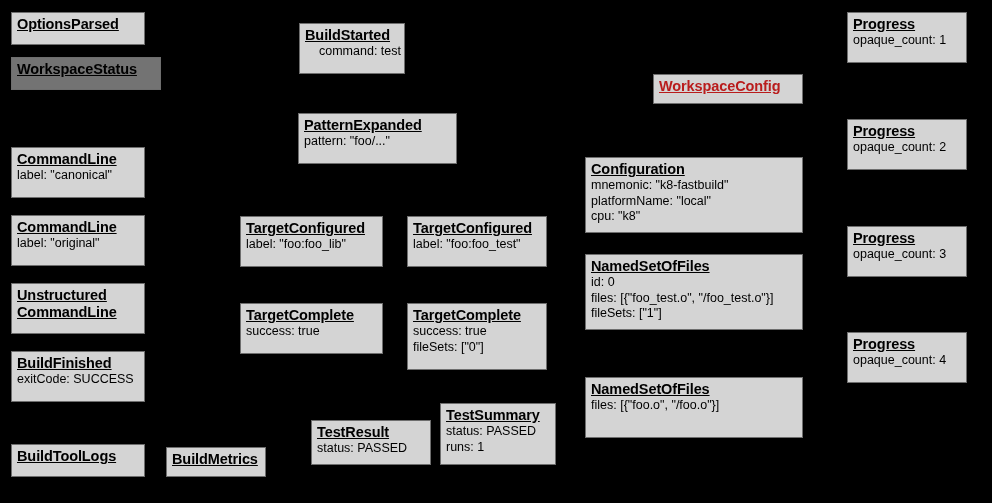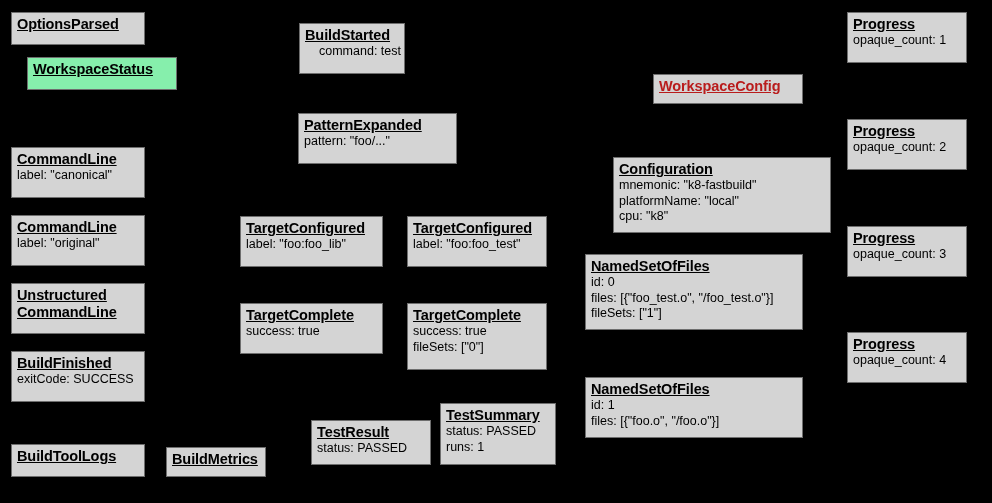--- a/index.html
+++ b/index.html
@@ -39,21 +39,21 @@
     white-space: nowrap;
   }
 </style>
 </head>
 <body>
 
 <div id="canvas" style="background: rgb(0, 0, 0);">
     <div class="node" style="left: 11px; top: 12px; width: 134px; height: 33px; background: rgb(212, 212, 212); border-color: rgb(110, 110, 110);">
       <div class="title" style="color: rgb(0, 0, 0);">OptionsParsed</div>
     </div>
-    <div class="node" style="left: 27px; top: 57px; width: 150px; height: 33px; background: #86efac; border-color: rgb(110, 110, 110);">
+    <div class="node" style="left: 11px; top: 57px; width: 150px; height: 33px; background: #737373; border-color: rgb(110, 110, 110);">
       <div class="title" style="color: rgb(0, 0, 0);">WorkspaceStatus</div>
     </div>
     <div class="node" style="left: 11px; top: 147px; width: 134px; height: 51px; background: rgb(212, 212, 212); border-color: rgb(110, 110, 110);">
       <div class="title" style="color: rgb(0, 0, 0);">CommandLine</div>
       <div class="field" style="color: rgb(0, 0, 0);">label: "canonical"</div>
     </div>
     <div class="node" style="left: 11px; top: 215px; width: 134px; height: 51px; background: rgb(212, 212, 212); border-color: rgb(110, 110, 110);">
       <div class="title" style="color: rgb(0, 0, 0);">CommandLine</div>
       <div class="field" style="color: rgb(0, 0, 0);">label: "original"</div>
     </div>
@@ -101,35 +101,34 @@
       <div class="field" style="color: rgb(0, 0, 0);">status: PASSED</div>
     </div>
     <div class="node" style="left: 440px; top: 403px; width: 116px; height: 62px; background: rgb(212, 212, 212); border-color: rgb(110, 110, 110);">
       <div class="title" style="color: rgb(0, 0, 0);">TestSummary</div>
       <div class="field" style="color: rgb(0, 0, 0);">status: PASSED</div>
       <div class="field" style="color: rgb(0, 0, 0);">runs: 1</div>
     </div>
     <div class="node" style="left: 653px; top: 74px; width: 150px; height: 30px; background: rgb(212, 212, 212); border-color: rgb(110, 110, 110);">
       <div class="title" style="color: #b91c1c;">WorkspaceConfig</div>
     </div>
-    <div class="node" style="left: 585px; top: 157px; width: 218px; height: 76px; background: rgb(212, 212, 212); border-color: rgb(110, 110, 110); margin-left: 28px;">
+    <div class="node" style="left: 585px; top: 157px; width: 218px; height: 76px; background: rgb(212, 212, 212); border-color: rgb(110, 110, 110);">
       <div class="title" style="color: rgb(0, 0, 0);">Configuration</div>
       <div class="field" style="color: rgb(0, 0, 0);">mnemonic: "k8-fastbuild"</div>
       <div class="field" style="color: rgb(0, 0, 0);">platformName: "local"</div>
       <div class="field" style="color: rgb(0, 0, 0);">cpu: "k8"</div>
     </div>
     <div class="node" style="left: 585px; top: 254px; width: 218px; height: 76px; background: rgb(212, 212, 212); border-color: rgb(110, 110, 110);">
       <div class="title" style="color: rgb(0, 0, 0);">NamedSetOfFiles</div>
       <div class="field" style="color: rgb(0, 0, 0);">id: 0</div>
       <div class="field" style="color: rgb(0, 0, 0);">files: [{"foo_test.o", "/foo_test.o"}]</div>
       <div class="field" style="color: rgb(0, 0, 0);">fileSets: ["1"]</div>
     </div>
     <div class="node" style="left: 585px; top: 377px; width: 218px; height: 61px; background: rgb(212, 212, 212); border-color: rgb(110, 110, 110);">
       <div class="title" style="color: rgb(0, 0, 0);">NamedSetOfFiles</div>
-      <div class="field" style="color: rgb(0, 0, 0);">id: 1</div>
       <div class="field" style="color: rgb(0, 0, 0);">files: [{"foo.o", "/foo.o"}]</div>
     </div>
     <div class="node" style="left: 847px; top: 12px; width: 120px; height: 51px; background: rgb(212, 212, 212); border-color: rgb(110, 110, 110);">
       <div class="title" style="color: rgb(0, 0, 0);">Progress</div>
       <div class="field" style="color: rgb(0, 0, 0);">opaque_count: 1</div>
     </div>
     <div class="node" style="left: 847px; top: 119px; width: 120px; height: 51px; background: rgb(212, 212, 212); border-color: rgb(110, 110, 110);">
       <div class="title" style="color: rgb(0, 0, 0);">Progress</div>
       <div class="field" style="color: rgb(0, 0, 0);">opaque_count: 2</div>
     </div>

